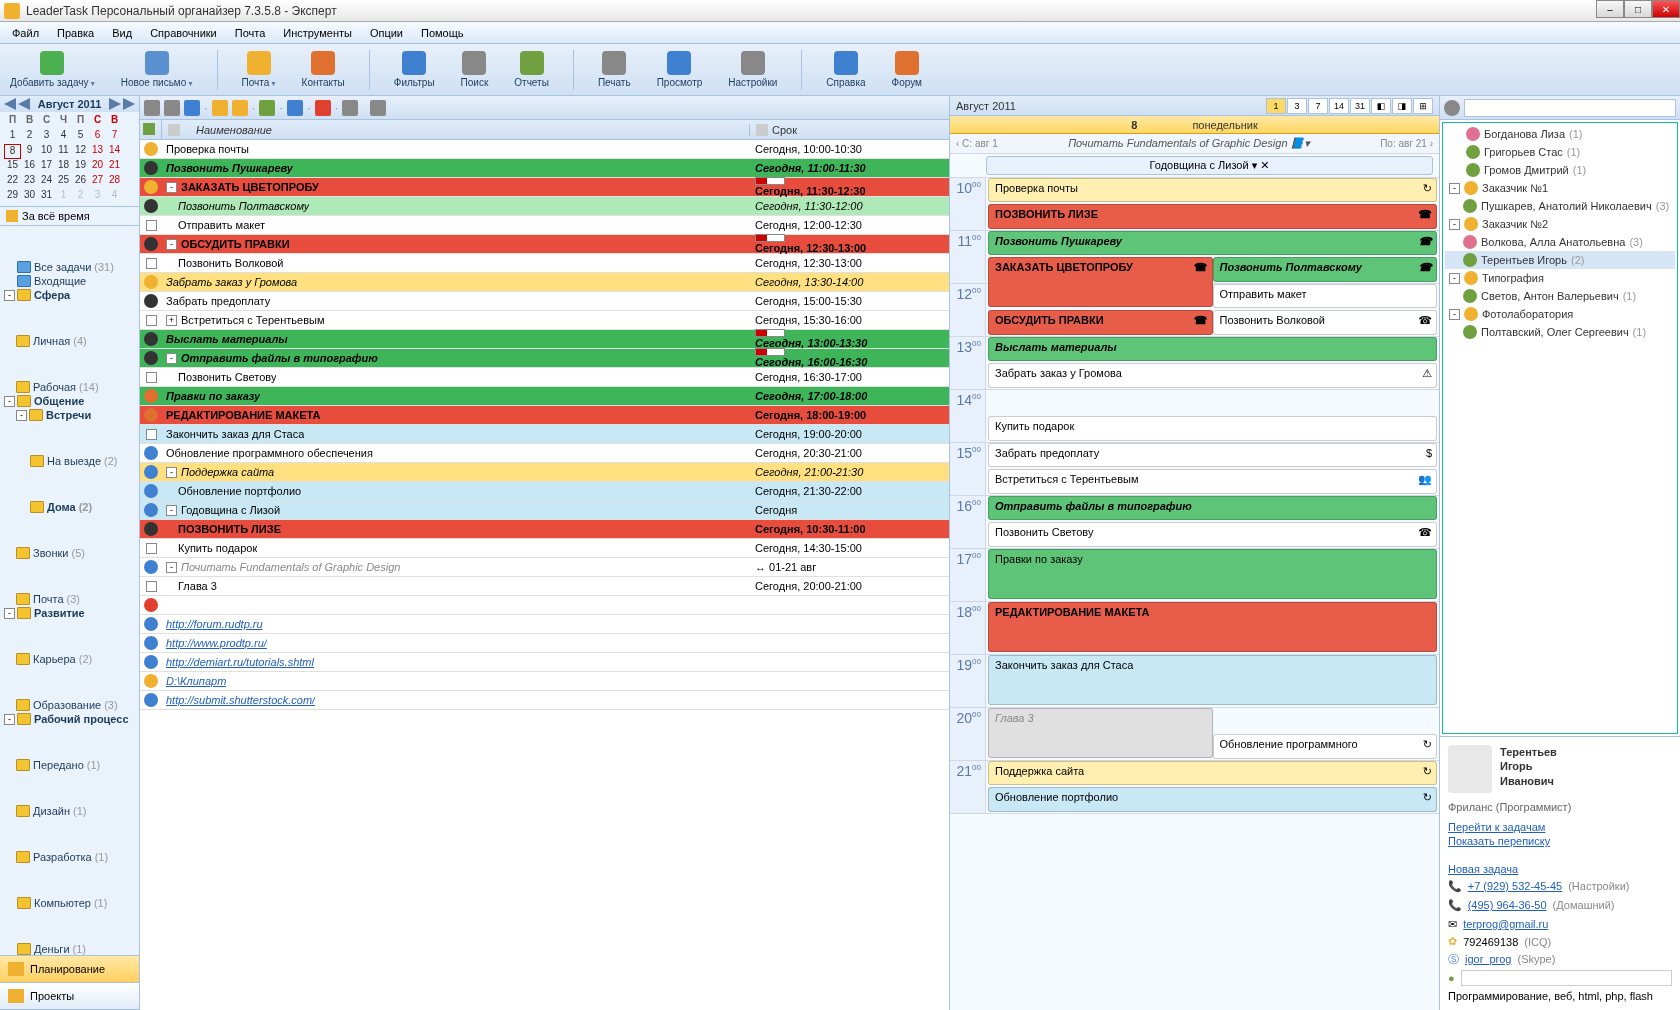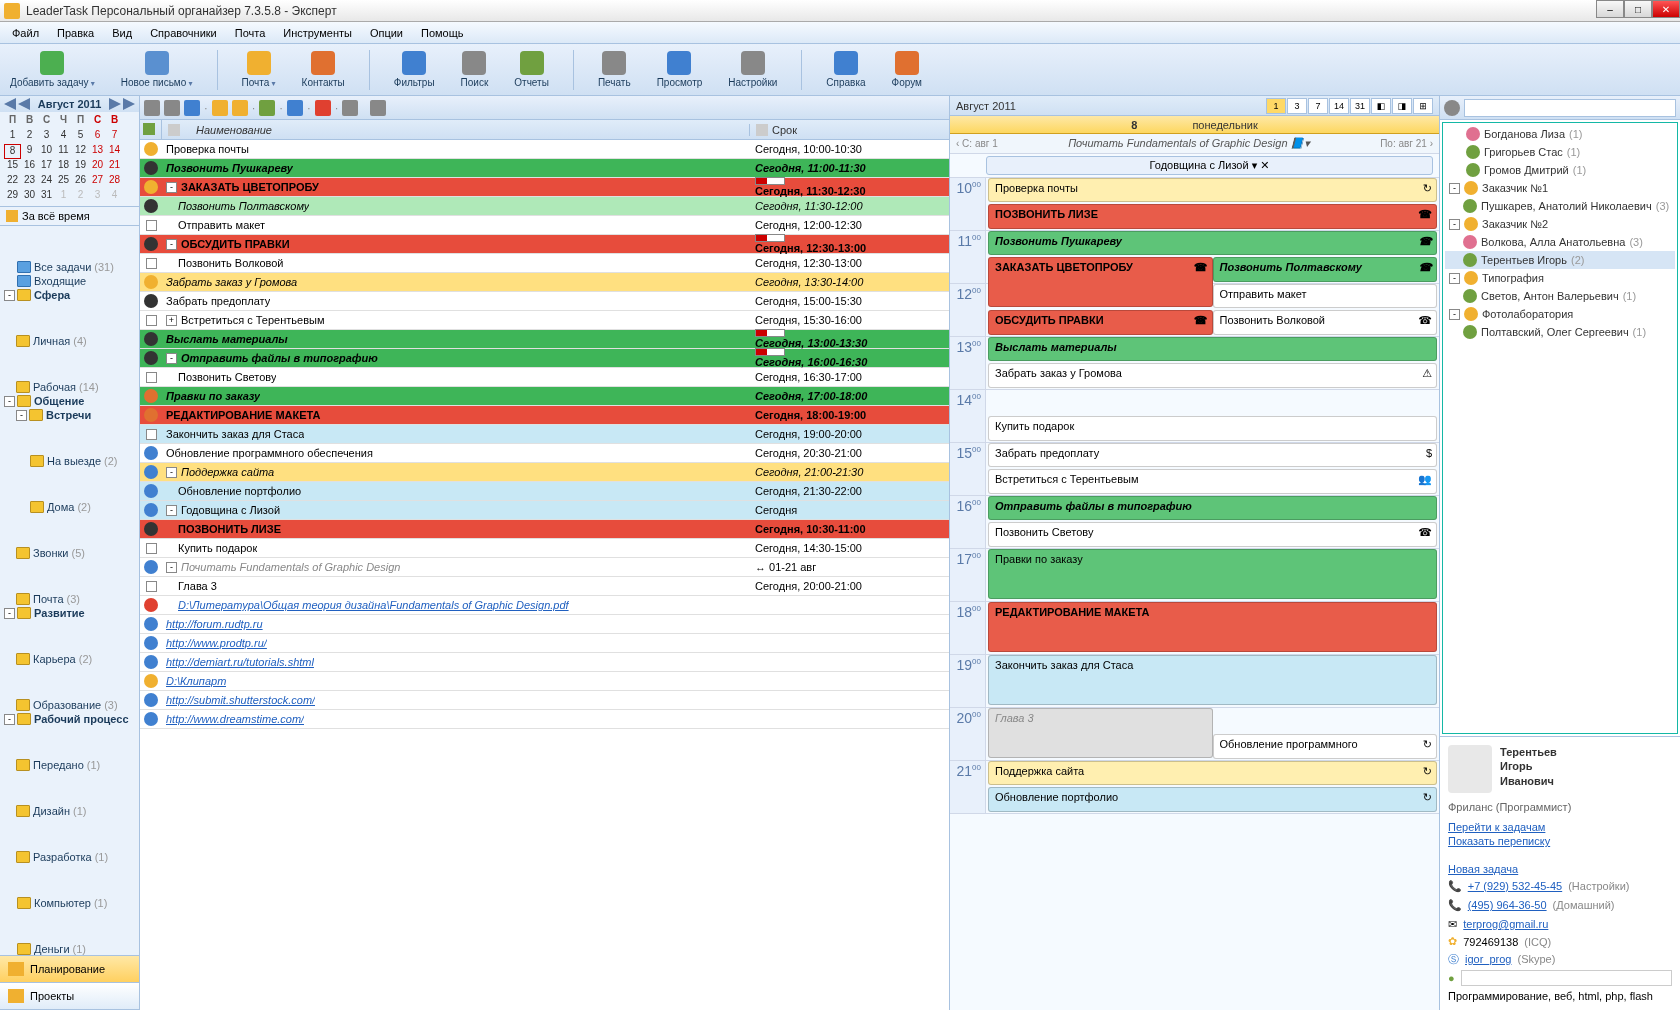--- a/index.html
+++ b/index.html
@@ -308,21 +308,21 @@
         <div class="tree-item tree-child">
           <div class="tree-exp">-</div>
           <div class="tree-icon"></div>
           <span class="tree-label bold">Встречи</span>
         </div>
         <div class="tree-item tree-child" style="padding-left: 28px;">
           <div class="tree-icon"></div>
           <span class="tree-label">На выезде</span>
           <span class="tree-count">(2)</span>
         </div>
-        <div class="tree-item tree-child" style="padding-left: 28px;">
+        <div class="tree-item tree-child" style="padding-left: 28px; font-weight: bold;">
           <div class="tree-icon"></div>
           <span class="tree-label">Дома</span>
           <span class="tree-count">(2)</span>
         </div>
         <div class="tree-item tree-child">
           <div class="tree-icon"></div>
           <span class="tree-label">Звонки</span>
           <span class="tree-count">(5)</span>
         </div>
         <div class="tree-item tree-child">
@@ -650,23 +650,20 @@
           </div>
           <div class="tr-name indent-1">
             <span class="tr-name-text">Глава 3</span>
           </div>
           <div class="tr-due"><span>Сегодня, 20:00-21:00</span></div>
         </div>
         <div class="task-row ">
           <div class="tr-icon">
             <span style="width: 14px; height: 14px; border-radius: 7px; background: rgb(224, 64, 48);"></span>
           </div>
-          <div class="tr-name indent-1">
-            <a class="link-text tr-name-text">D:\Литература\Общая теория дизайна\Fundamentals of Graphic Design.pdf</a>
-          </div>
           <div class="tr-due"><span></span></div>
         </div>
         <div class="task-row ">
           <div class="tr-icon">
             <span style="width: 14px; height: 14px; border-radius: 7px; background: rgb(64, 128, 208);"></span>
           </div>
           <div class="tr-name indent-0">
             <a class="link-text tr-name-text">http://forum.rudtp.ru</a>
           </div>
           <div class="tr-due"><span></span></div>
@@ -697,29 +694,20 @@
             <a class="link-text tr-name-text">D:\Клипарт</a>
           </div>
           <div class="tr-due"><span></span></div>
         </div>
         <div class="task-row ">
           <div class="tr-icon">
             <span style="width: 14px; height: 14px; border-radius: 7px; background: rgb(64, 128, 208);"></span>
           </div>
           <div class="tr-name indent-0">
             <a class="link-text tr-name-text">http://submit.shutterstock.com/</a>
-          </div>
-          <div class="tr-due"><span></span></div>
-        </div>
-        <div class="task-row ">
-          <div class="tr-icon">
-            <span style="width: 14px; height: 14px; border-radius: 7px; background: rgb(64, 128, 208);"></span>
-          </div>
-          <div class="tr-name indent-0">
-            <a class="link-text tr-name-text">http://www.dreamstime.com/</a>
           </div>
           <div class="tr-due"><span></span></div>
         </div>
       </div>
   </div>
 
   <div class="cal-panel">
     <div class="cal-top">
       <span class="cal-top-title">Август 2011</span>
       <div class="cal-view-btns" id="view-btns">

